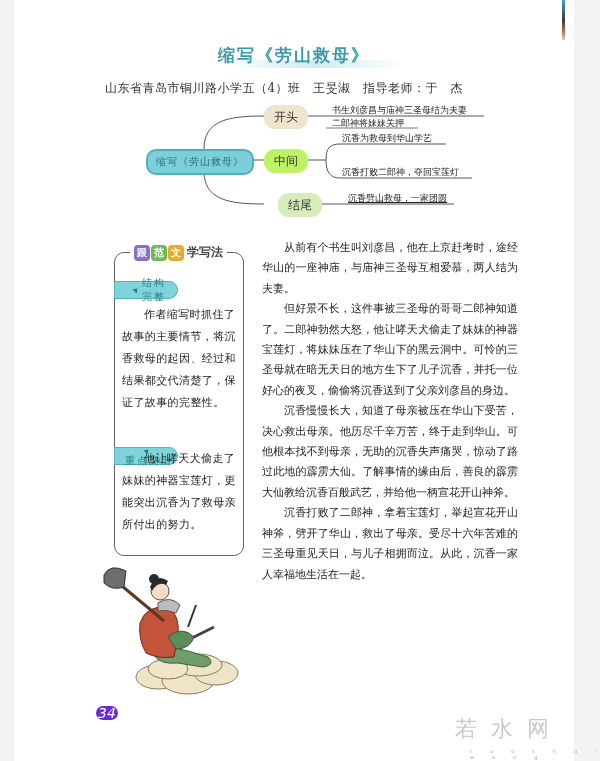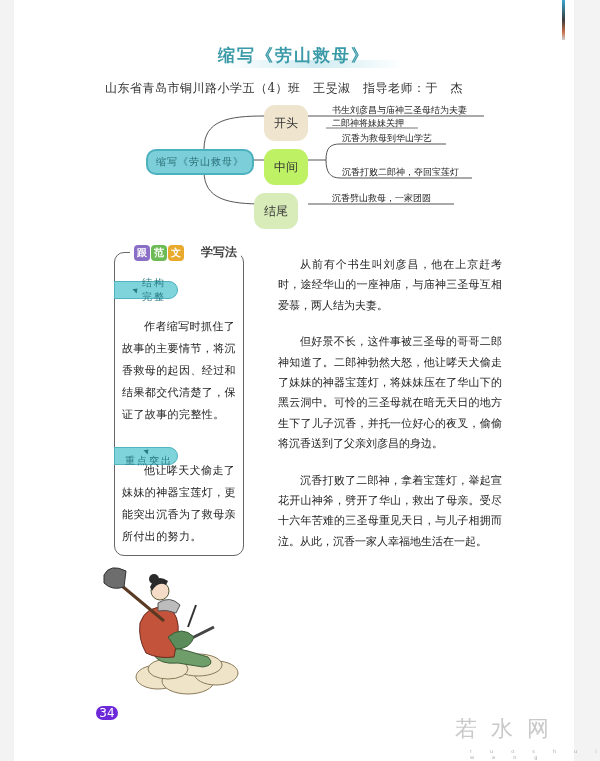--- a/index.html
+++ b/index.html
@@ -35,67 +35,67 @@
   
   .mindmap { position: absolute; left: 0; top: 100px; width: 560px; height: 125px; }
   .mm-svg { position: absolute; left: 0; top: 0; }
   .mm-center {
     position: absolute; left: 132px; top: 49px; width: 104px; height: 22px;
     background: #7ccfd8; border: 2px solid #4ab1be; border-radius: 10px;
     font-family: "DejaVu Sans", sans-serif; font-size: 10px; color: #2a6e78;
     display: flex; align-items: center; justify-content: center; letter-spacing: 1px;
   }
   .mm-branch {
-    position: absolute; width: 44px; height: 36px; border-radius: 11px;
+    position: absolute; width: 44px; height: 24px; border-radius: 11px;
     font-family: "DejaVu Sans", sans-serif; font-size: 12px; color: #333;
     display: flex; align-items: center; justify-content: center;
   }
   .mm-leaf {
     position: absolute; font-size: 9px; color: #222; white-space: nowrap; text-align: right;
   }
   
   .tips-head {
     position: absolute; left: 116px; top: 244px; display: flex; align-items: center;
     background: #fff; padding: 0 4px; z-index: 2;
   }
   .tile {
     width: 16px; height: 16px; border-radius: 4px; font-size: 10px; color: #fff;
     display: flex; align-items: center; justify-content: center; margin-right: 1px;
     font-family: "DejaVu Sans", sans-serif; font-weight: bold;
   }
   .tips-head-label {
-    font-family: "DejaVu Sans", sans-serif; font-size: 12px; font-weight: bold; color: #444; margin-left: 16px; text-align: center;
+    font-family: "DejaVu Sans", sans-serif; font-size: 12px; font-weight: bold; color: #444; margin-left: 2px; text-align: center;
   }
   .tips-box {
     position: absolute; left: 100px; top: 252px; width: 128px; height: 302px;
     border: 1px solid #666; border-radius: 10px;
   }
   .badge {
     position: absolute; left: 100px; height: 18px; width: 64px;
     background: #7fd3da; border: 1px solid #4fb4c0; border-radius: 0 9px 9px 0;
     font-family: "DejaVu Sans", sans-serif; font-size: 10px; color: #2b7b86;
     display: flex; align-items: center; padding-left: 6px; box-sizing: border-box; letter-spacing: 2px;
   }
   .badge .pen { width: 0; height: 0; border-left: 4px solid #2b7b86; border-top: 3px solid transparent; border-bottom: 3px solid transparent; margin-right: 4px; transform: rotate(-45deg); }
   .tips-text {
     position: absolute; left: 108px; width: 118px; font-size: 11px; line-height: 22px; color: #222;
-    text-indent: 2em; letter-spacing: 0.4px; margin-top: 12px;
+    text-indent: 2em; letter-spacing: 0.4px;
   }
   
   .story {
     position: absolute; left: 248px; top: 238px; width: 256px;
     font-family: "DejaVu Sans", sans-serif; font-size: 11px; line-height: 20.4px; color: #222;
   }
-  .story p { margin: 16px; text-indent: 2em; text-align: justify; font-family: Liberation Serif, serif; }
+  .story p { margin: 0; text-indent: 2em; text-align: justify; }
   
   .illus { position: absolute; left: 84px; top: 565px; width: 160px; height: 140px; }
   .page-num {
     position: absolute; left: 82px; top: 706px; width: 22px; height: 14px;
-    background: #6d28d9; border-radius: 7px; color: #fff; font-size: 12px;
-    font-family: "DejaVu Sans", sans-serif; display: flex; align-items: center; justify-content: center;
+    background: #6d28d9; border-radius: 7px; color: #fff; font-size: 14px;
+    font-family: "DejaVu Sans", sans-serif; display: flex; align-items: center; justify-content: center; font-style: italic;
   }
   .watermark {
     position: absolute; left: 455px; top: 714px; font-family: "DejaVu Sans", sans-serif;
     font-size: 22px; color: #c9c9c9; letter-spacing: 14px;
   }
   .watermark-sub {
     position: absolute; left: 470px; top: 748px; font-size: 5px; color: #aaa; letter-spacing: 18px;
     font-family: "DejaVu Sans", sans-serif;
   }
 </style>
@@ -122,27 +122,27 @@
         <path d="M312 60 C 312 48, 316 44, 326 44 L 432 44"></path>
         <path d="M312 60 C 312 72, 316 78, 326 78 L 458 78"></path>
         <path d="M294 104 L 440 104"></path>
         <path d="M312 28 L 404 28" stroke="#777"></path>
       </g>
     </svg>
     <div class="mm-center">缩写《劳山救母》</div>
 
     <div class="mm-branch" style="left:250px;top:5px;background:#efe5cf;">开头</div>
     <div class="mm-branch" style="left:250px;top:49px;background:#bef264;">中间</div>
-    <div class="mm-branch" style="left:240px;top:93px;background:#d8ecb9;">结尾</div>
+    <div class="mm-branch" style="left:264px;top:93px;background:#d8ecb9;">结尾</div>
 
     <div class="mm-leaf" style="left:318px;top:4px;">书生刘彦昌与庙神三圣母结为夫妻</div>
     <div class="mm-leaf" style="left:318px;top:17px;">二郎神将妹妹关押</div>
     <div class="mm-leaf" style="left:328px;top:32px;">沉香为救母到华山学艺</div>
     <div class="mm-leaf" style="left:328px;top:66px;">沉香打败二郎神，夺回宝莲灯</div>
-    <div class="mm-leaf" style="left:318px;top:92px;">沉香劈山救母，一家团圆</div>
+    <div class="mm-leaf" style="left:334px;top:92px;text-decoration:underline;">沉香劈山救母，一家团圆</div>
   </div>
 
   <div class="tips-box"></div>
   <div class="tips-head">
     <div class="tile" style="background:#8a6fc6;">跟</div>
     <div class="tile" style="background:#6dbb55;">范</div>
     <div class="tile" style="background:#e8a92d;">文</div>
     <span class="tips-head-label">学写法</span>
   </div>
 
@@ -154,20 +154,21 @@
 
   <div class="badge" style="top:447px;flex-direction:column;">
     <span class="pen"></span>
     <span>重点突出</span>
   </div>
   <div class="tips-text" style="top:448px;">他让哮天犬偷走了妹妹的神器宝莲灯，更能突出沉香为了救母亲所付出的努力。</div>
 
   <div class="story">
     <p>从前有个书生叫刘彦昌，他在上京赶考时，途经华山的一座神庙，与庙神三圣母互相爱慕，两人结为夫妻。</p>
     <p>但好景不长，这件事被三圣母的哥哥二郎神知道了。二郎神勃然大怒，他让哮天犬偷走了妹妹的神器宝莲灯，将妹妹压在了华山下的黑云洞中。可怜的三圣母就在暗无天日的地方生下了儿子沉香，并托一位好心的夜叉，偷偷将沉香送到了父亲刘彦昌的身边。</p>
+    <p>沉香慢慢长大，知道了母亲被压在华山下受苦，决心救出母亲。他历尽千辛万苦，终于走到华山。可他根本找不到母亲，无助的沉香失声痛哭，惊动了路过此地的霹雳大仙。了解事情的缘由后，善良的霹雳大仙教给沉香百般武艺，并给他一柄宣花开山神斧。</p>
     <p>沉香打败了二郎神，拿着宝莲灯，举起宣花开山神斧，劈开了华山，救出了母亲。受尽十六年苦难的三圣母重见天日，与儿子相拥而泣。从此，沉香一家人幸福地生活在一起。</p>
   </div>
 
   <svg class="illus" viewBox="0 0 160 140">
 
     <g fill="#efe4c8" stroke="#8a7a5a" stroke-width="1">
       <ellipse cx="60" cy="112" rx="22" ry="12"></ellipse>
       <ellipse cx="90" cy="116" rx="26" ry="13"></ellipse>
       <ellipse cx="118" cy="108" rx="22" ry="12"></ellipse>
       <ellipse cx="100" cy="100" rx="24" ry="11"></ellipse>

